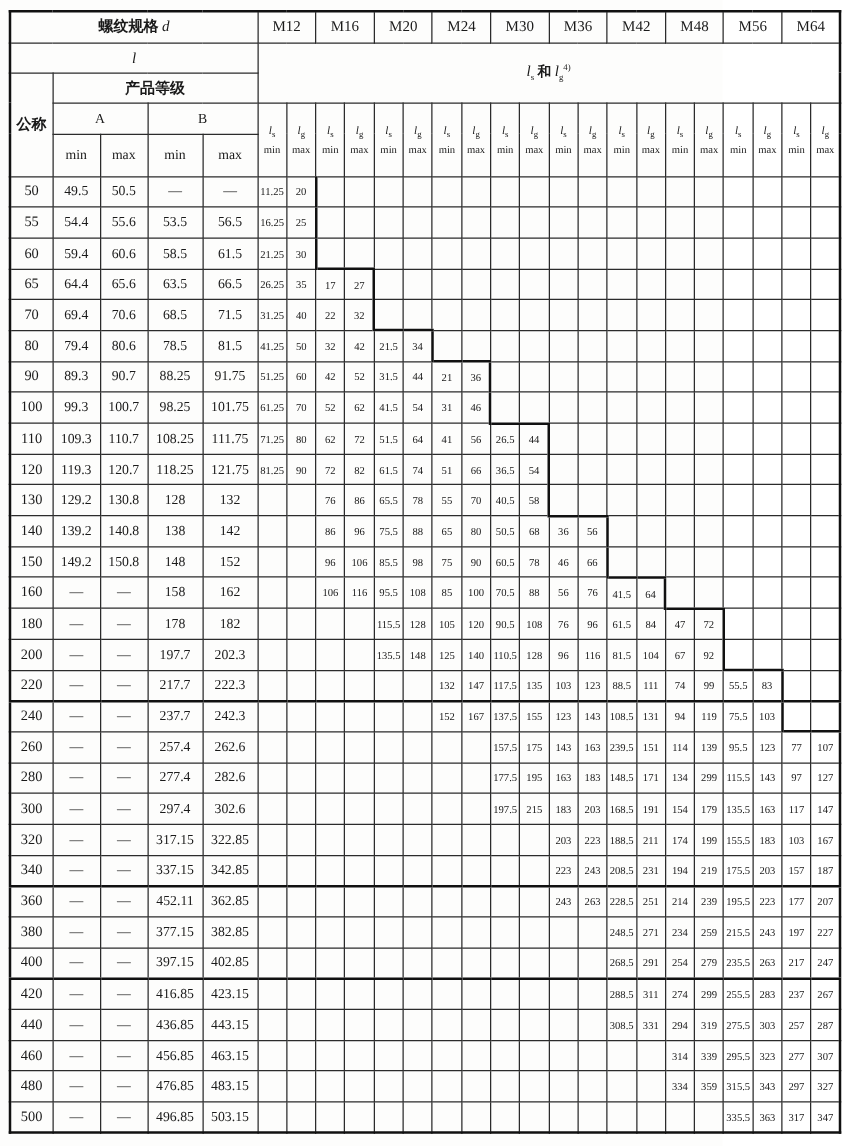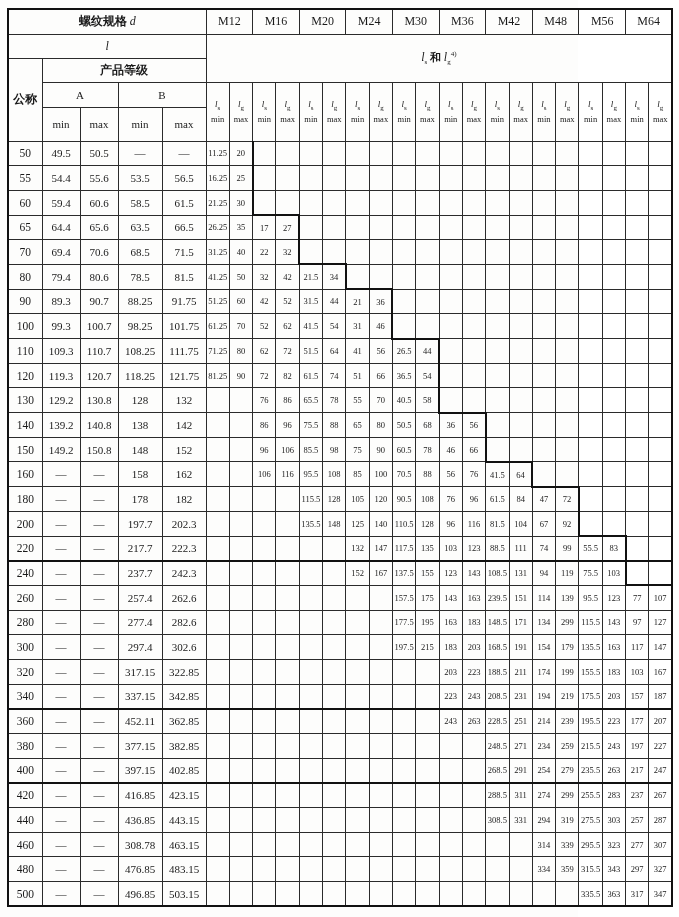--- a/index.html
+++ b/index.html
@@ -885,21 +885,21 @@
           <td class="mcol">319</td>
           <td class="mcol">275.5</td>
           <td class="mcol">303</td>
           <td class="mcol">257</td>
           <td class="mcol">287</td>
         </tr>
         <tr>
           <td class="c-l">460</td>
           <td class="c-ab">—</td>
           <td class="c-ab">—</td>
-          <td class="c-ab">308.78</td>
+          <td class="c-ab">456.85</td>
           <td class="c-ab">463.15</td>
           <td class="mcol"></td>
           <td class="mcol"></td>
           <td class="mcol"></td>
           <td class="mcol"></td>
           <td class="mcol"></td>
           <td class="mcol"></td>
           <td class="mcol"></td>
           <td class="mcol"></td>
           <td class="mcol"></td>

